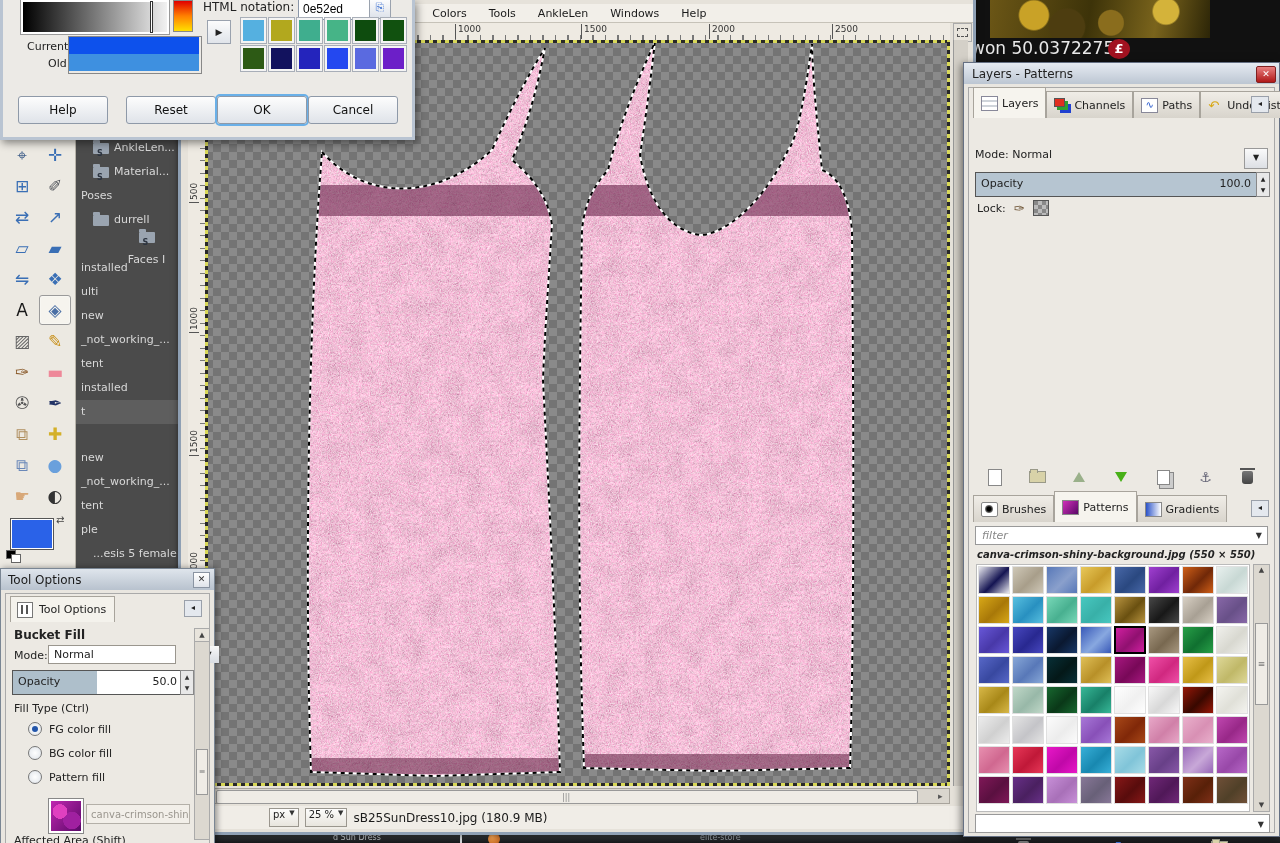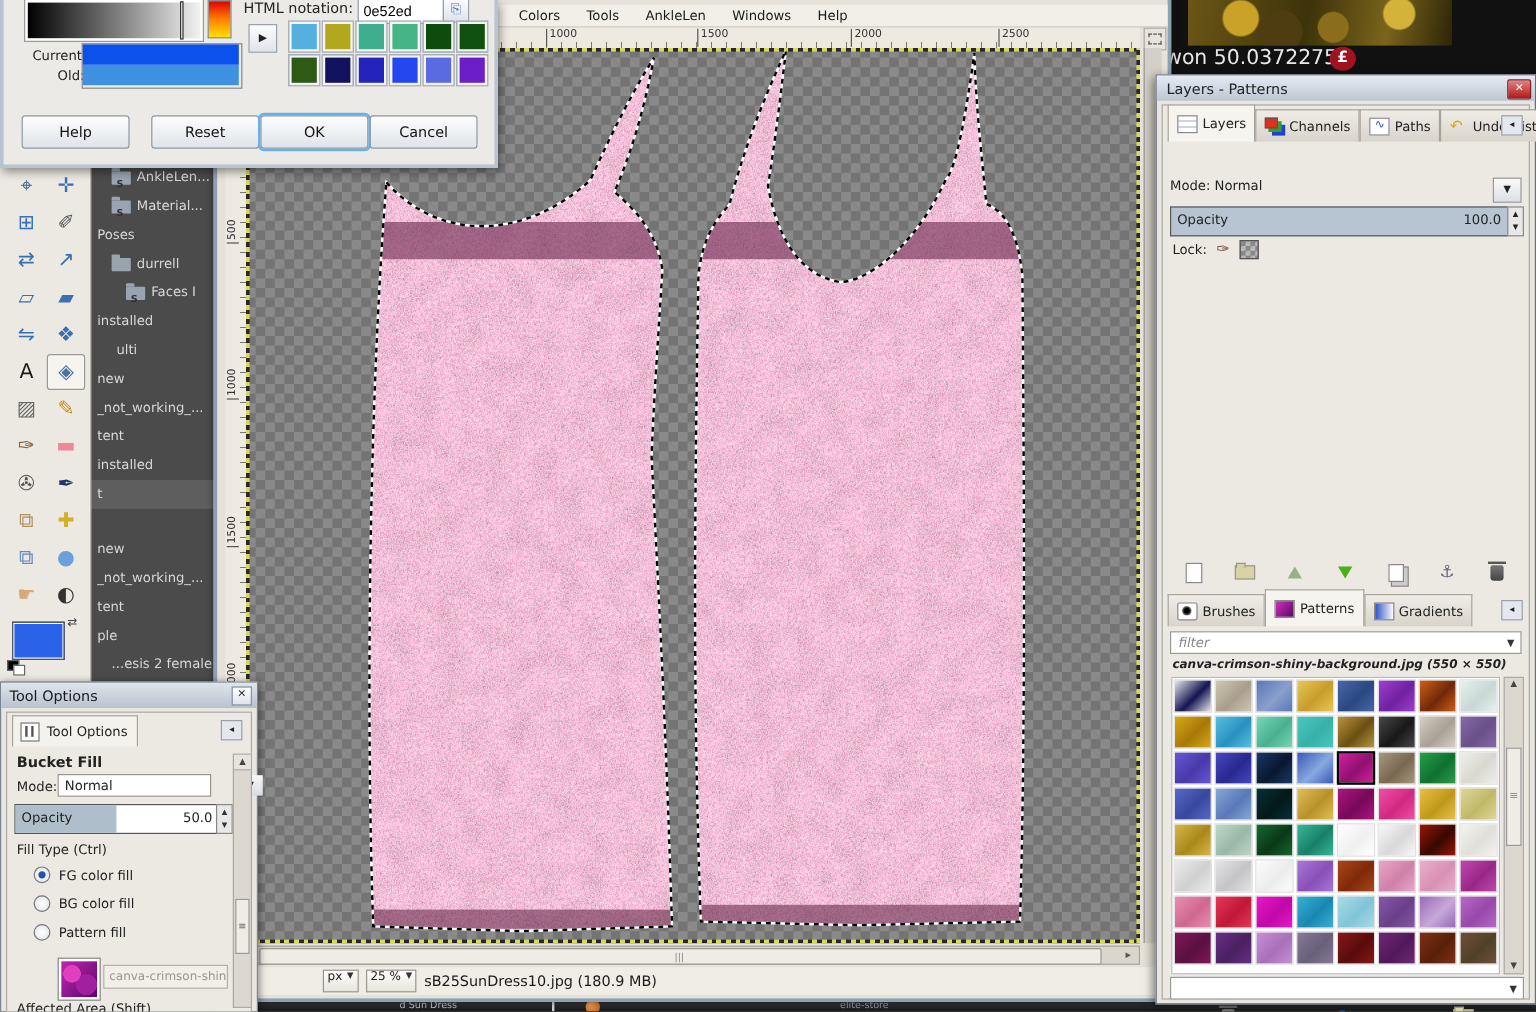--- a/index.html
+++ b/index.html
@@ -251,28 +251,28 @@
       <div class="cp-folder s"></div>
       <span>Material...</span>
     </div>
     <div class="cp-item" style="padding-left: 6px;">
       <span>Poses</span>
     </div>
     <div class="cp-item" style="padding-left: 18px;">
       <div class="cp-folder"></div>
       <span>durrell</span>
     </div>
-    <div class="cp-item" style="padding-left: 30px;">
+    <div class="cp-item" style="padding-left: 30px; flex-direction: column;">
       <div class="cp-folder s"></div>
       <span>Faces I</span>
     </div>
     <div class="cp-item" style="padding-left: 6px;">
       <span>installed</span>
     </div>
-    <div class="cp-item" style="padding-left: 22px;">
+    <div class="cp-item" style="padding-left: 6px;">
       <span>ulti</span>
     </div>
     <div class="cp-item" style="padding-left: 6px;">
       <span>new</span>
     </div>
     <div class="cp-item" style="padding-left: 6px;">
       <span>_not_working_...</span>
     </div>
     <div class="cp-item" style="padding-left: 6px;">
       <span>tent</span>
@@ -289,21 +289,21 @@
     <div class="cp-item" style="padding-left: 6px;">
       <span>_not_working_...</span>
     </div>
     <div class="cp-item" style="padding-left: 6px;">
       <span>tent</span>
     </div>
     <div class="cp-item" style="padding-left: 6px;">
       <span>ple</span>
     </div>
     <div class="cp-item" style="padding-left: 18px;">
-      <span>...esis 2 female</span>
+      <span>...esis 5 female</span>
     </div>
   </div>
 
 <div class="abs" id="canvas-window">
   <div class="abs" id="menubar">
       <span class="menu-item">er</span>
       <span class="menu-item">Colors</span>
       <span class="menu-item">Tools</span>
       <span class="menu-item">AnkleLen</span>
       <span class="menu-item">Windows</span>

